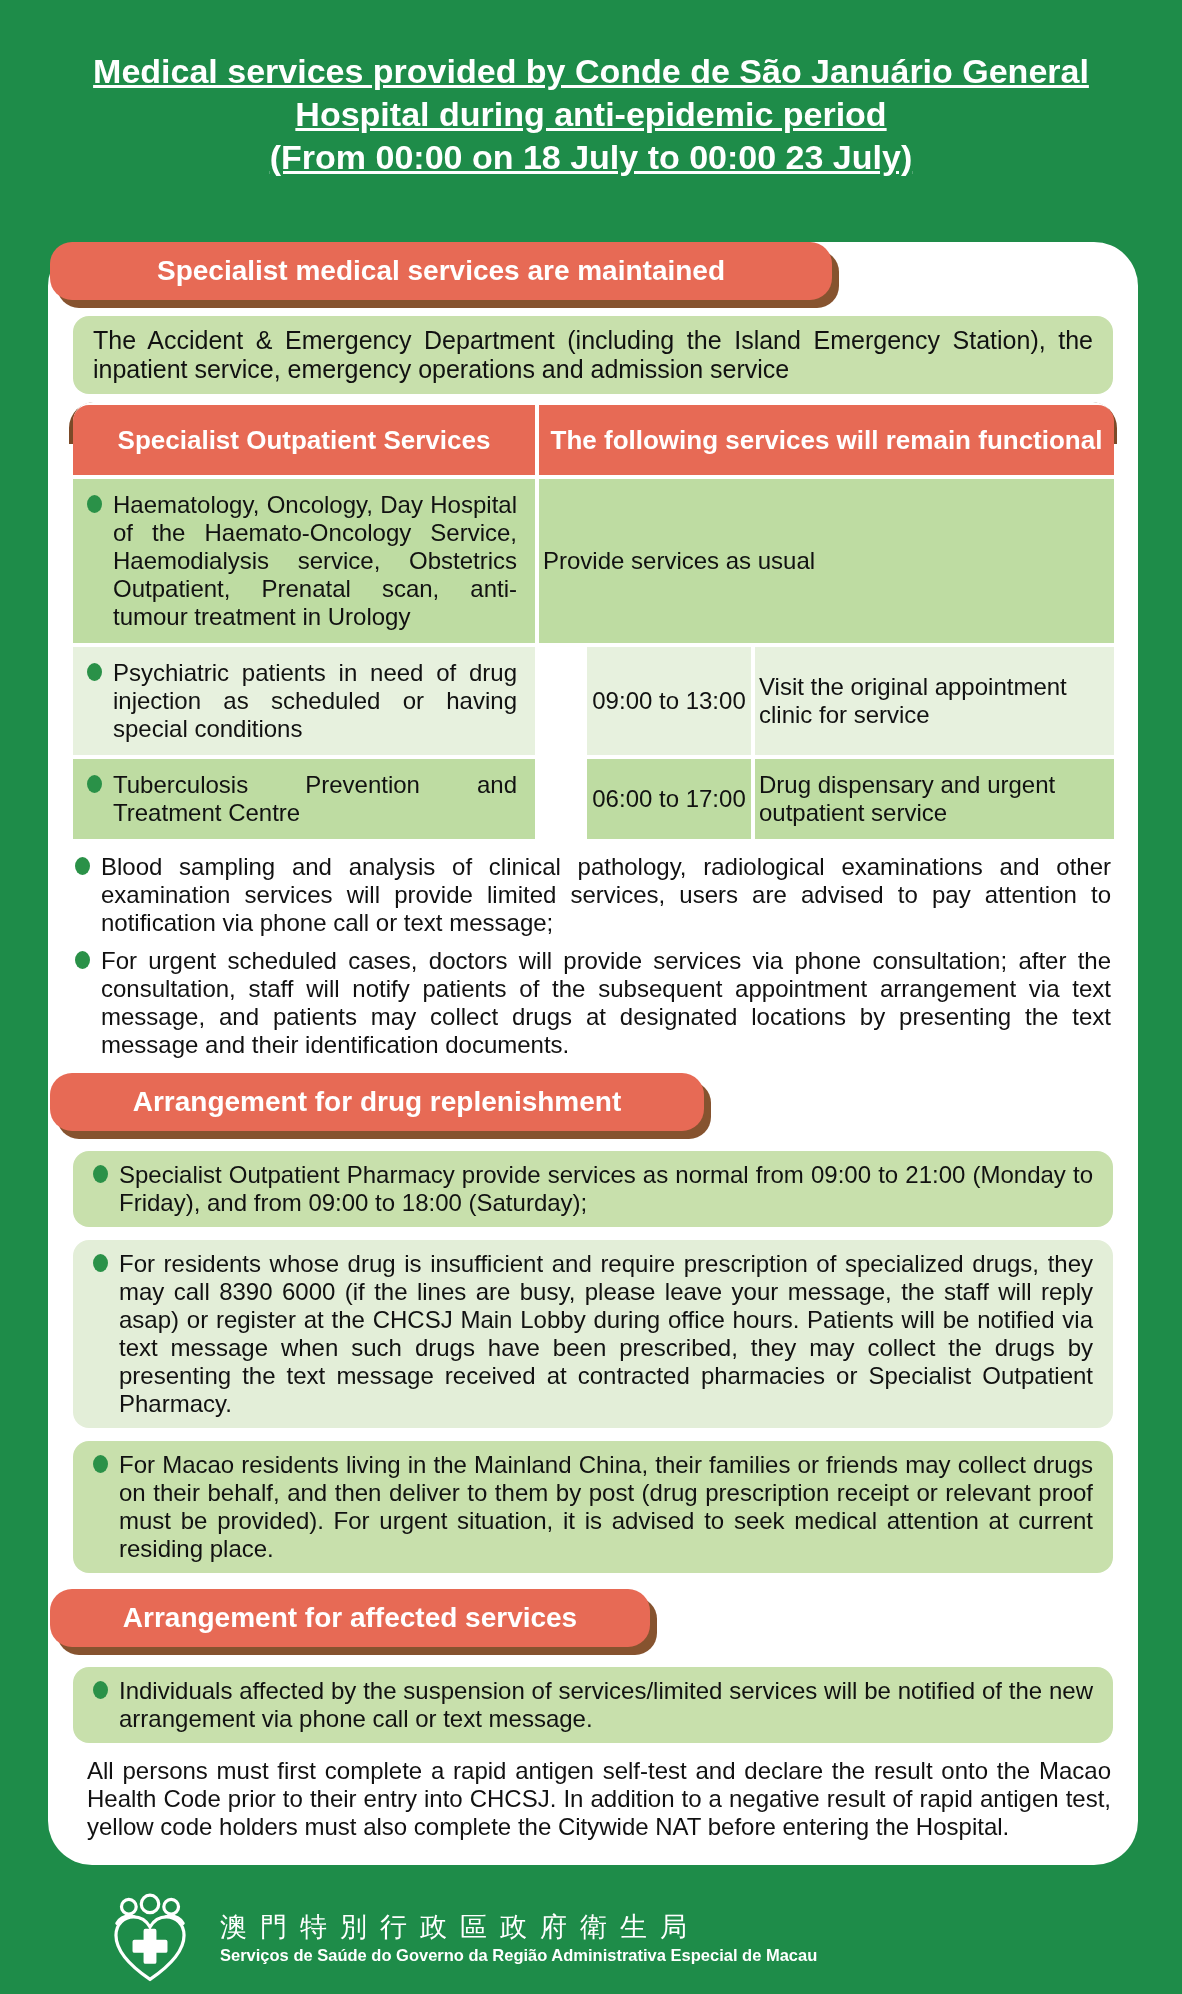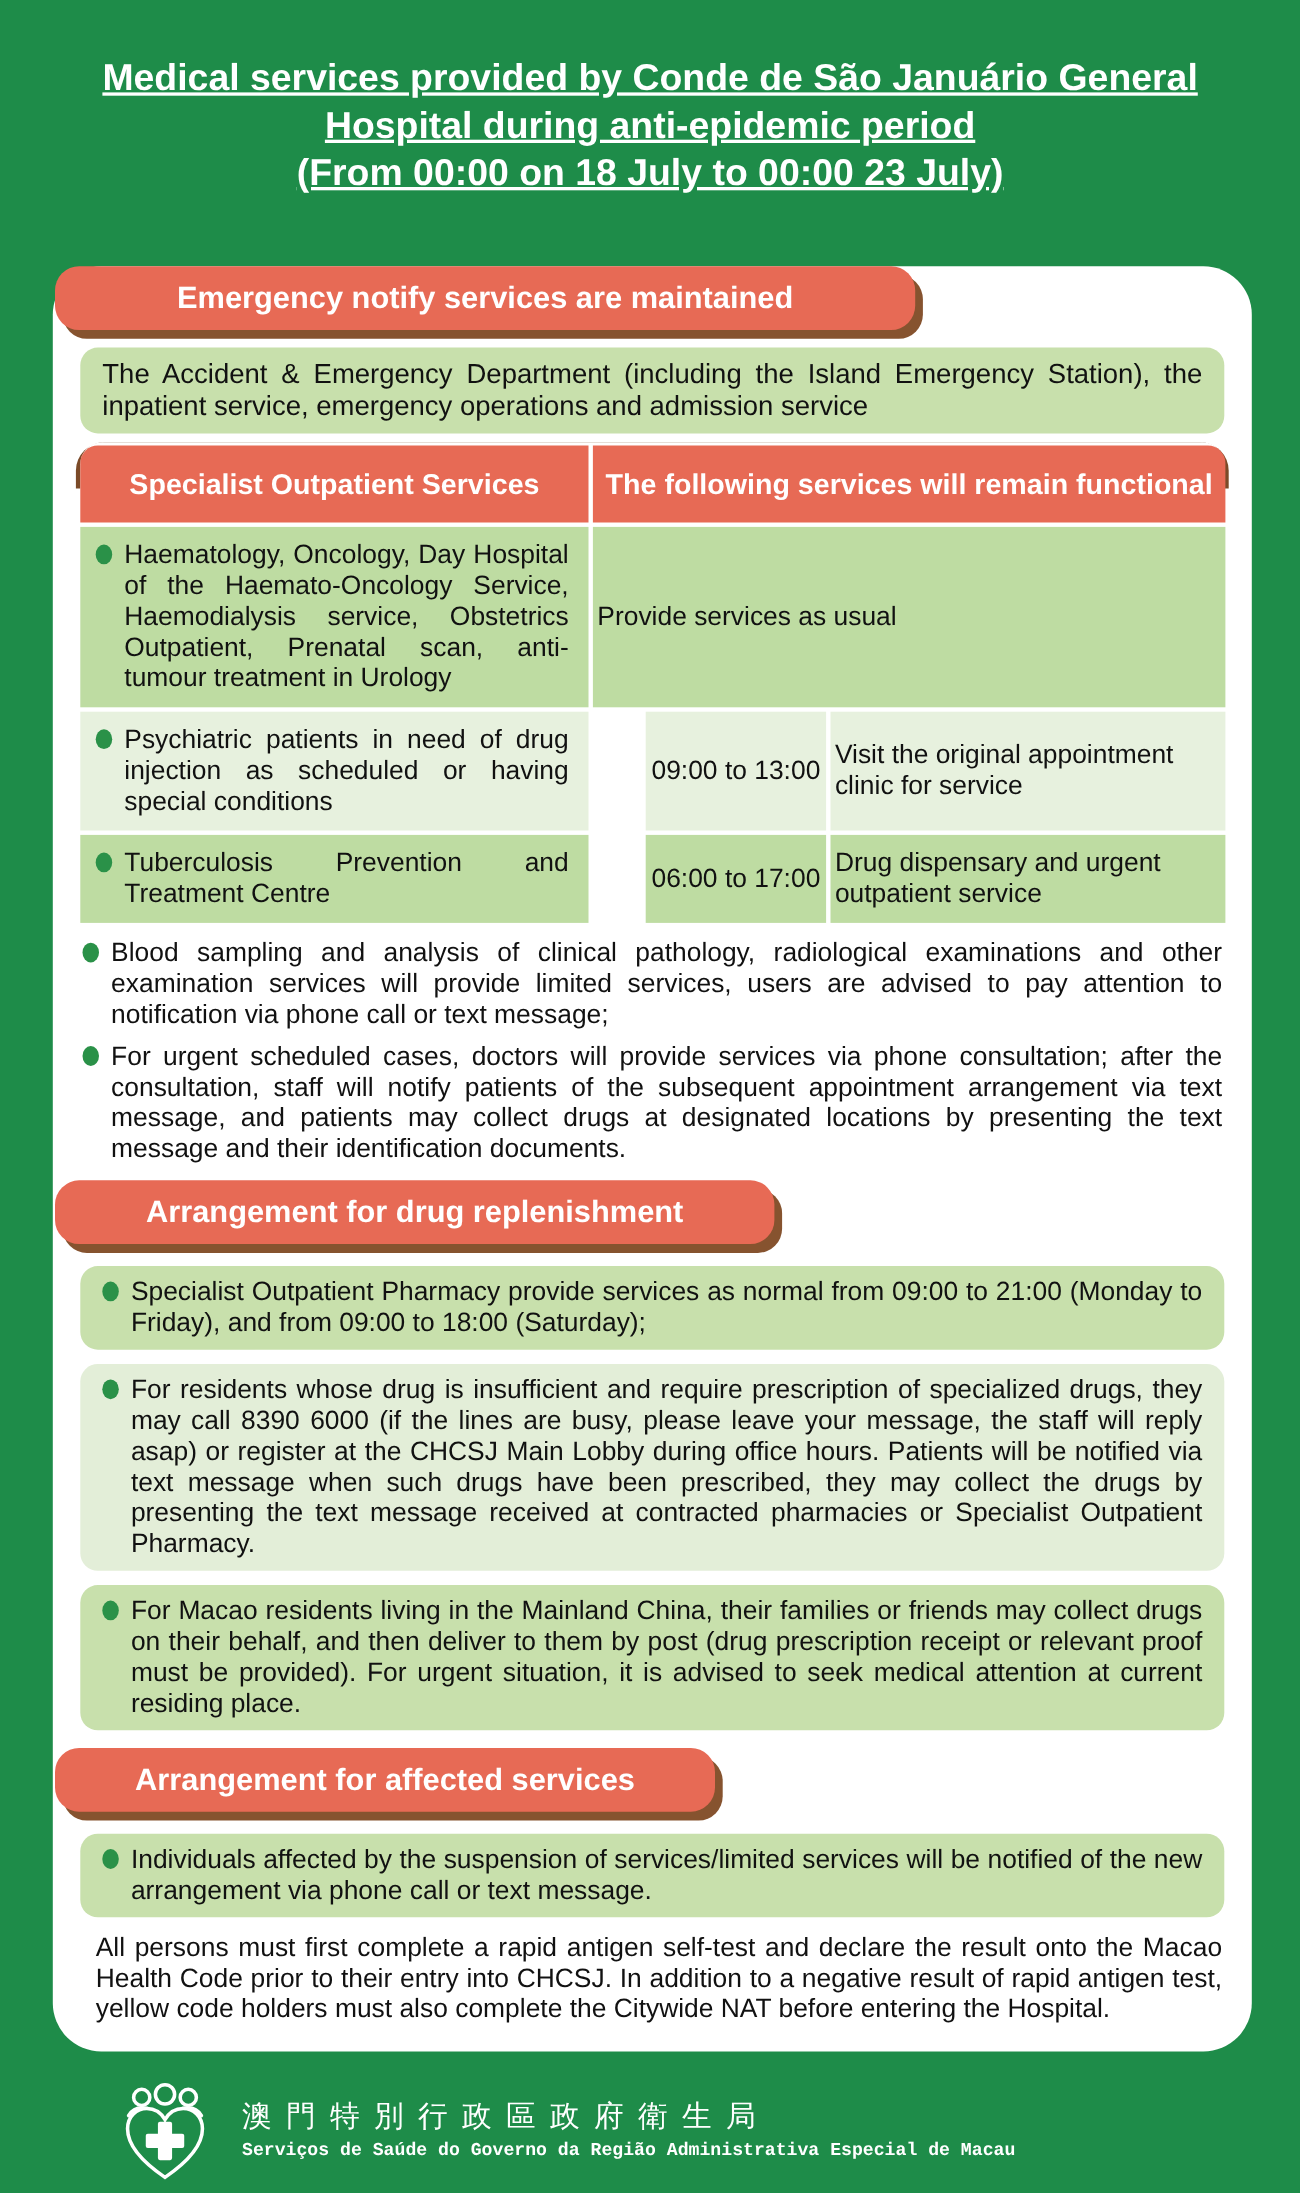--- a/index.html
+++ b/index.html
@@ -101,42 +101,42 @@
   .cell.span2{grid-column:2 / 4;}
   
   .closing{
     margin-top:14px;padding:0 2px;
     font-size:24px;line-height:28px;color:#111;text-align:justify;margin-left:12px;
   }
   
   .footer{
     position:absolute;left:0;bottom:0;width:1182px;height:112px;
     display:flex;align-items:center;gap:24px;
-    padding-left:104px;box-sizing:border-box;font-family:Liberation Mono, monospace;
+    padding-left:104px;box-sizing:border-box;
   }
   .logo{flex:0 0 auto;}
   .org{color:#ffffff;}
   .org-zh{font-size:27px;letter-spacing:13px;line-height:34px;}
   .org-pt{font-size:16.5px;font-weight:bold;line-height:22px;}
 </style>
 </head>
 <body>
 
 <div class="page">
 
   <div class="title">
     <div>Medical services provided by Conde de São Januário General</div>
     <div>Hospital during anti-epidemic period</div>
     <div>(From 00:00 on 18 July to 00:00 23 July)</div>
   </div>
 
   <div class="card">
 
     <div class="banner first">
-      <span>Emergency notify services are maintained</span>
+      <span>Specialist medical services are maintained</span>
     </div>
 
     <div class="gbox intro">
       <span>The Accident &amp; Emergency Department (including the Island Emergency Station), the inpatient service, emergency operations and admission service</span>
     </div>
 
     <div class="table-wrap">
       <div class="hat"></div>
       <div class="svc-table">
 

